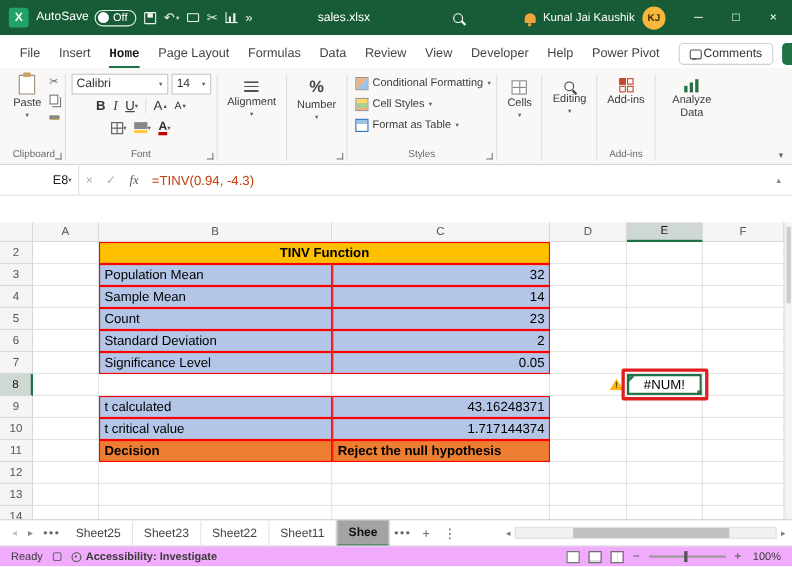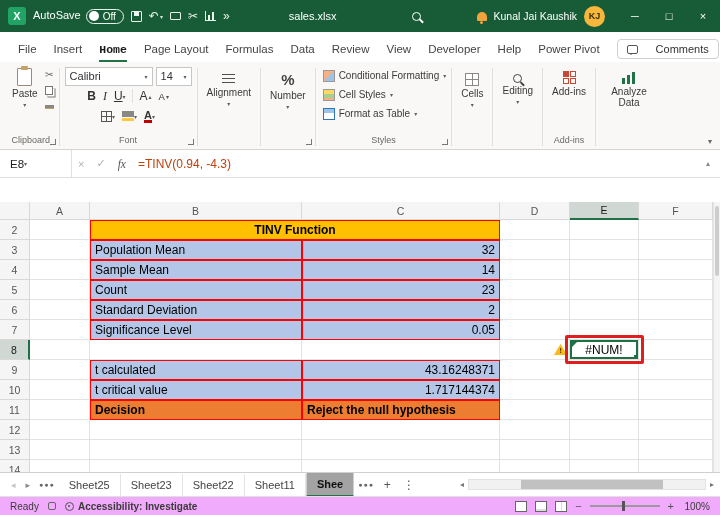--- a/index.html
+++ b/index.html
@@ -38,21 +38,21 @@
   .winbtn { width:34px; height:32px; display:flex; align-items:center; justify-content:center;
     color:#fff; font-size:11px; }
   .spacer { flex:1; }
 
   
   .menubar { position:absolute; top:32px; left:0; right:0; height:30px; background:#fff;
     display:flex; align-items:flex-end; padding:0 10px 0 18px; gap:17px; }
   .mtab { font-size:11.5px; color:#444; padding-bottom:7px; white-space:nowrap; }
   .mtab.active { font-weight:bold; color:#1a1a1a; border-bottom:2.5px solid #217346; padding-bottom:4.5px;font-family:Liberation Mono, monospace; }
   .menuright { margin-left:auto; display:flex; align-items:center; gap:8px; padding-bottom:3px; }
-  .comments-btn { display:flex; align-items:center; gap:18px; border:1px solid #d1cfcd; border-radius:4px;
+  .comments-btn { display:flex; align-items:center; gap:2px; border:1px solid #d1cfcd; border-radius:4px;
     padding:3px 9px; font-size:11px; color:#333; background:#fff; }
   .bubble { width:11px; height:9px; border:1.3px solid #555; border-radius:2px; position:relative; }
   .bubble::after { content:''; position:absolute; left:1px; bottom:-4px; border:2.5px solid transparent;
     border-top-color:#555; }
   .share-btn { width:30px; height:20px; background:#217346; border-radius:4px; color:#fff;
     display:flex; align-items:center; justify-content:center; font-size:11px; gap:2px; }
 
   
   .ribbon { position:absolute; top:62px; left:0; right:0; height:88px; background:#f9f8f7;
     border-bottom:1px solid #d6d4d2; display:flex; align-items:stretch; padding:3px 2px 0 4px; overflow:hidden; }
@@ -109,21 +109,21 @@
   .addins-ico span { border:1.2px solid #C74634; } .addins-ico span:first-child { background:#C74634; }
   .anal-ico { width:14px; height:13px; background:
     linear-gradient(#217346,#217346) 0 100%/3px 6px no-repeat,
     linear-gradient(#217346,#217346) 5px 100%/3px 9px no-repeat,
     linear-gradient(#217346,#217346) 10px 100%/3px 12px no-repeat; }
   .ribbon-chevron { position:absolute; right:8px; bottom:3px; font-size:8px; color:#666; }
 
   
   .fbar { position:absolute; top:150px; left:0; right:0; height:28px; background:#fff;
     border-bottom:1px solid #e1dfdd; display:flex; align-items:center; }
-  .namebox { width:72px; height:100%; display:flex; align-items:center; justify-content:flex-start;
+  .namebox { width:72px; height:100%; display:flex; align-items:center; justify-content:flex-end;
     padding:0 6px 0 10px; font-size:11.5px; color:#222; border-right:1px solid #e1dfdd; }
   .fb-ic { font-size:11px; color:#b0aeab; padding:0 6px; }
   .fb-fx { font-size:11.5px; font-style:italic; color:#555; font-family:Liberation Serif, serif; padding:0 6px;text-align:right; }
   .formula-text { flex:1; font-size:12px; color:#c2410c; padding-left:6px; }
   .fb-collapse { font-size:8px; color:#888; padding:0 10px; }
 
   
   .white-strip { position:absolute; top:178px; left:0; right:0; height:24px; background:#fff; }
 
   

